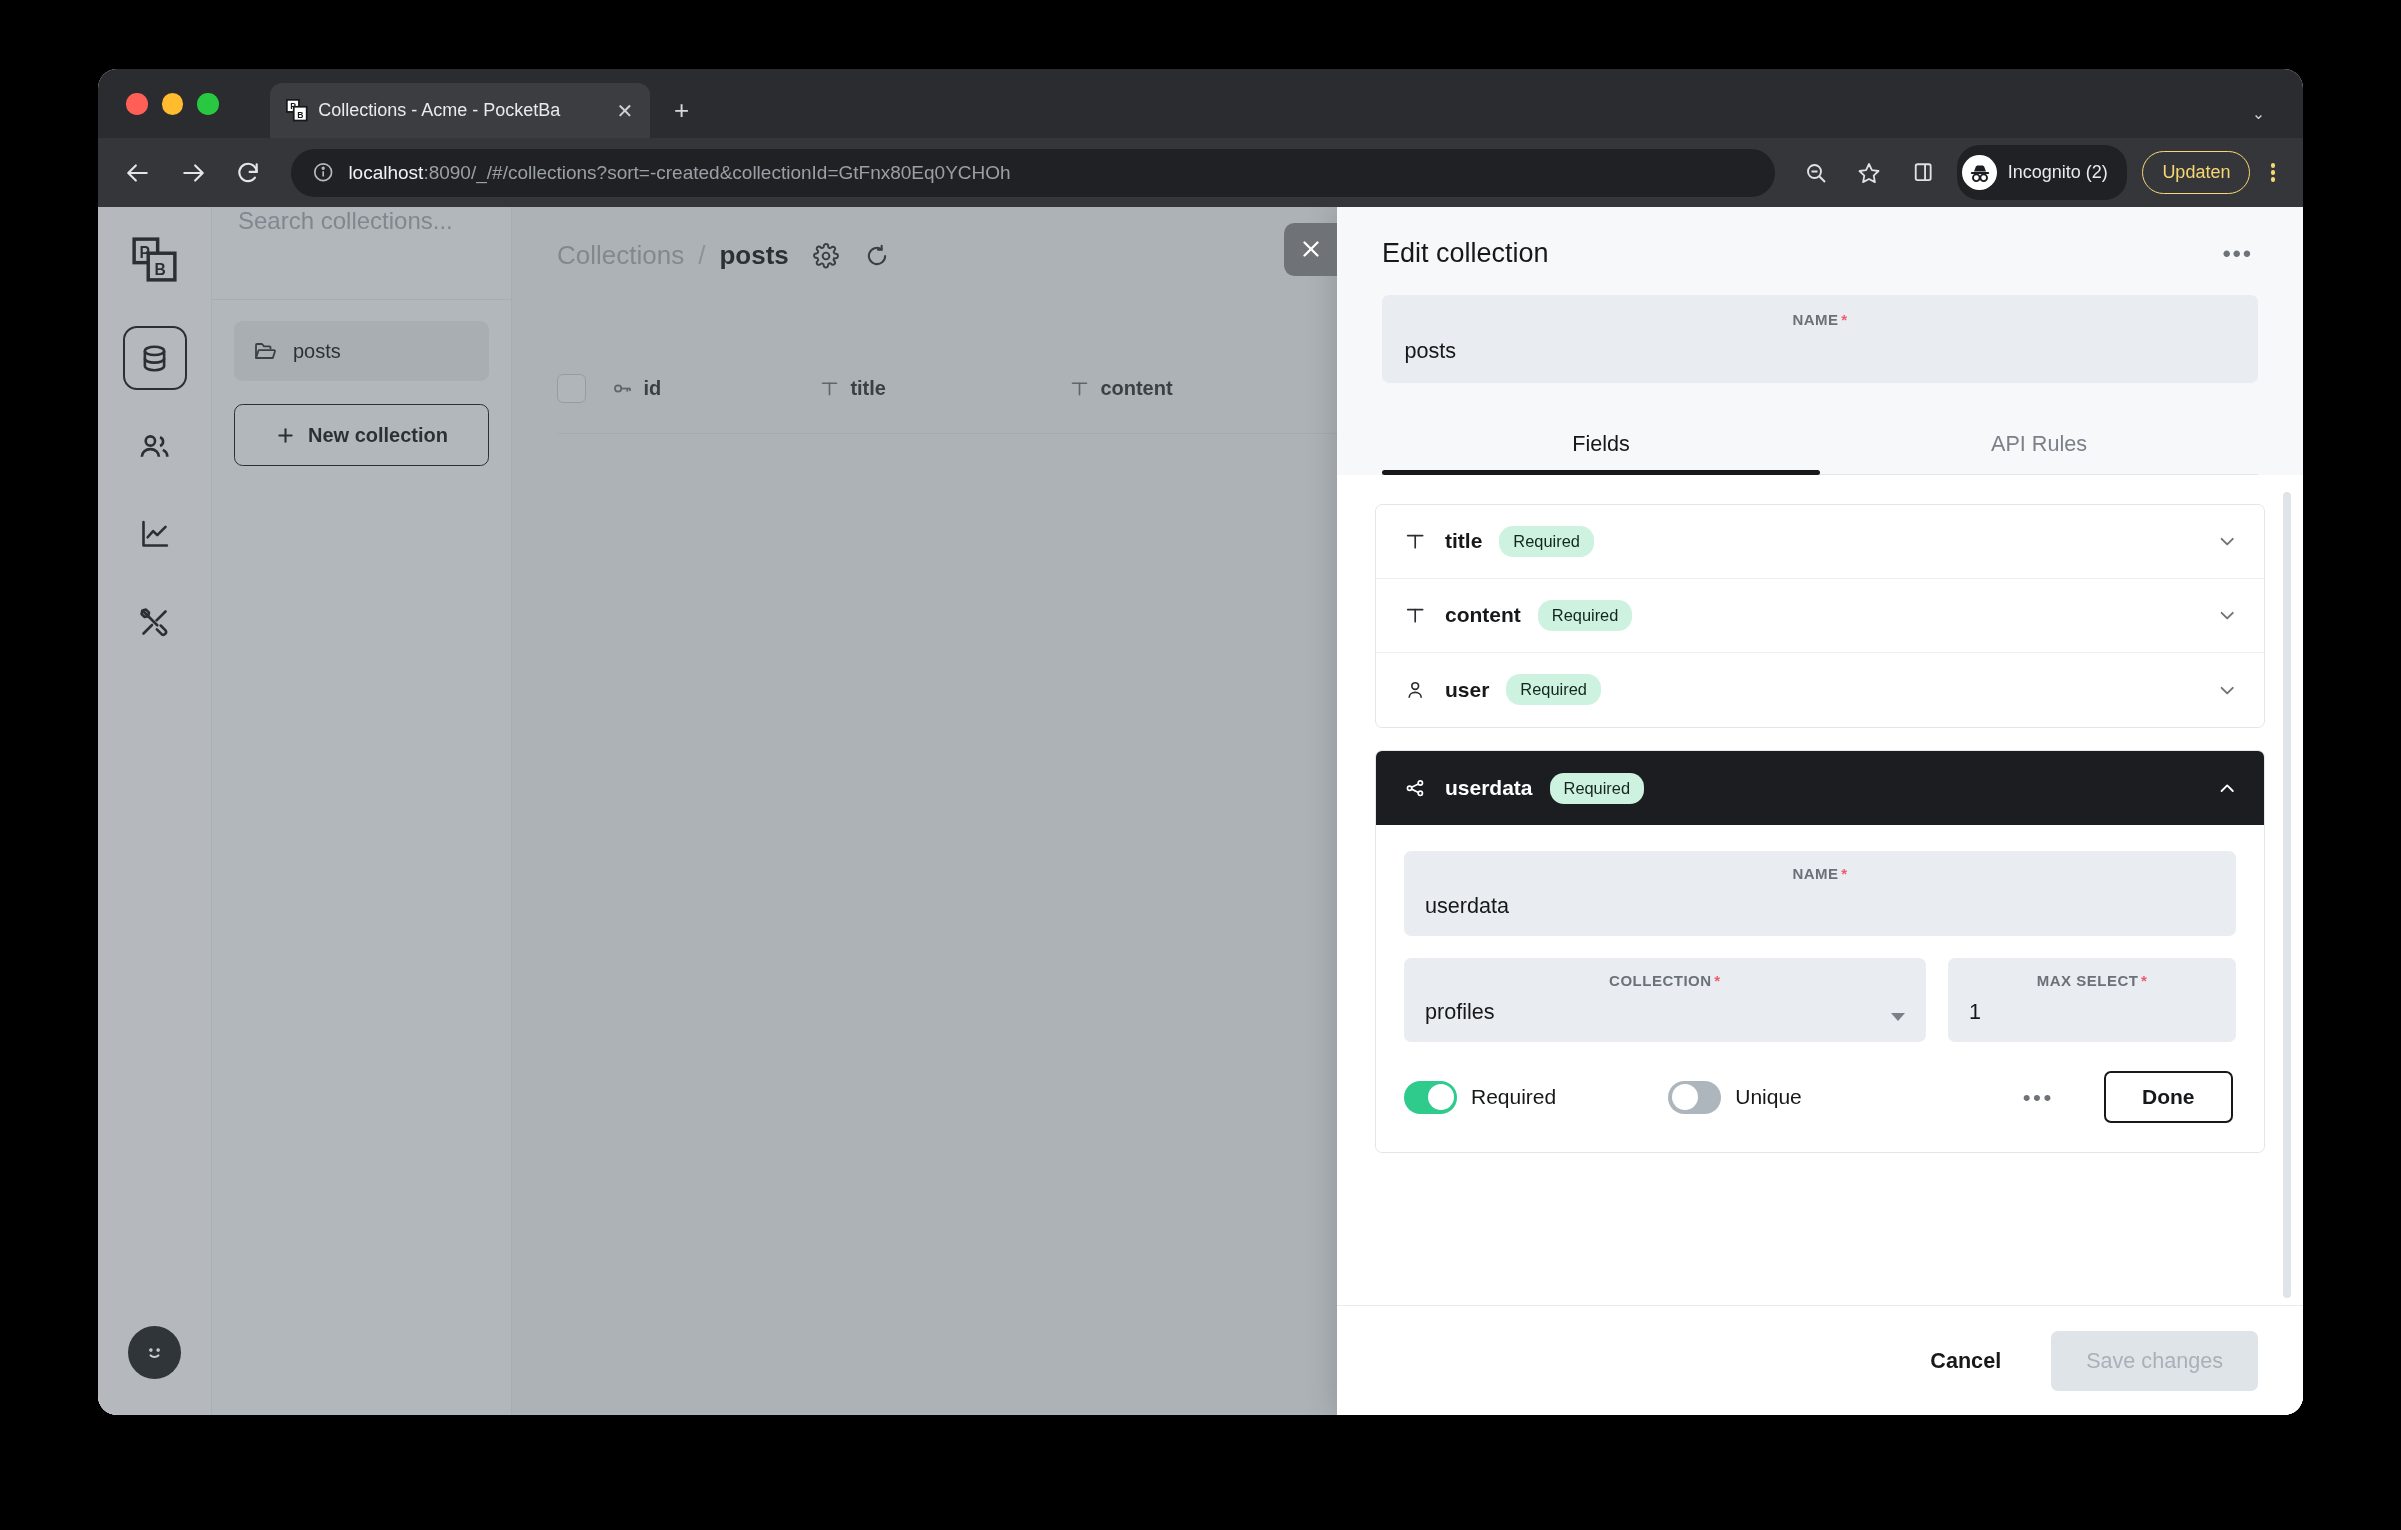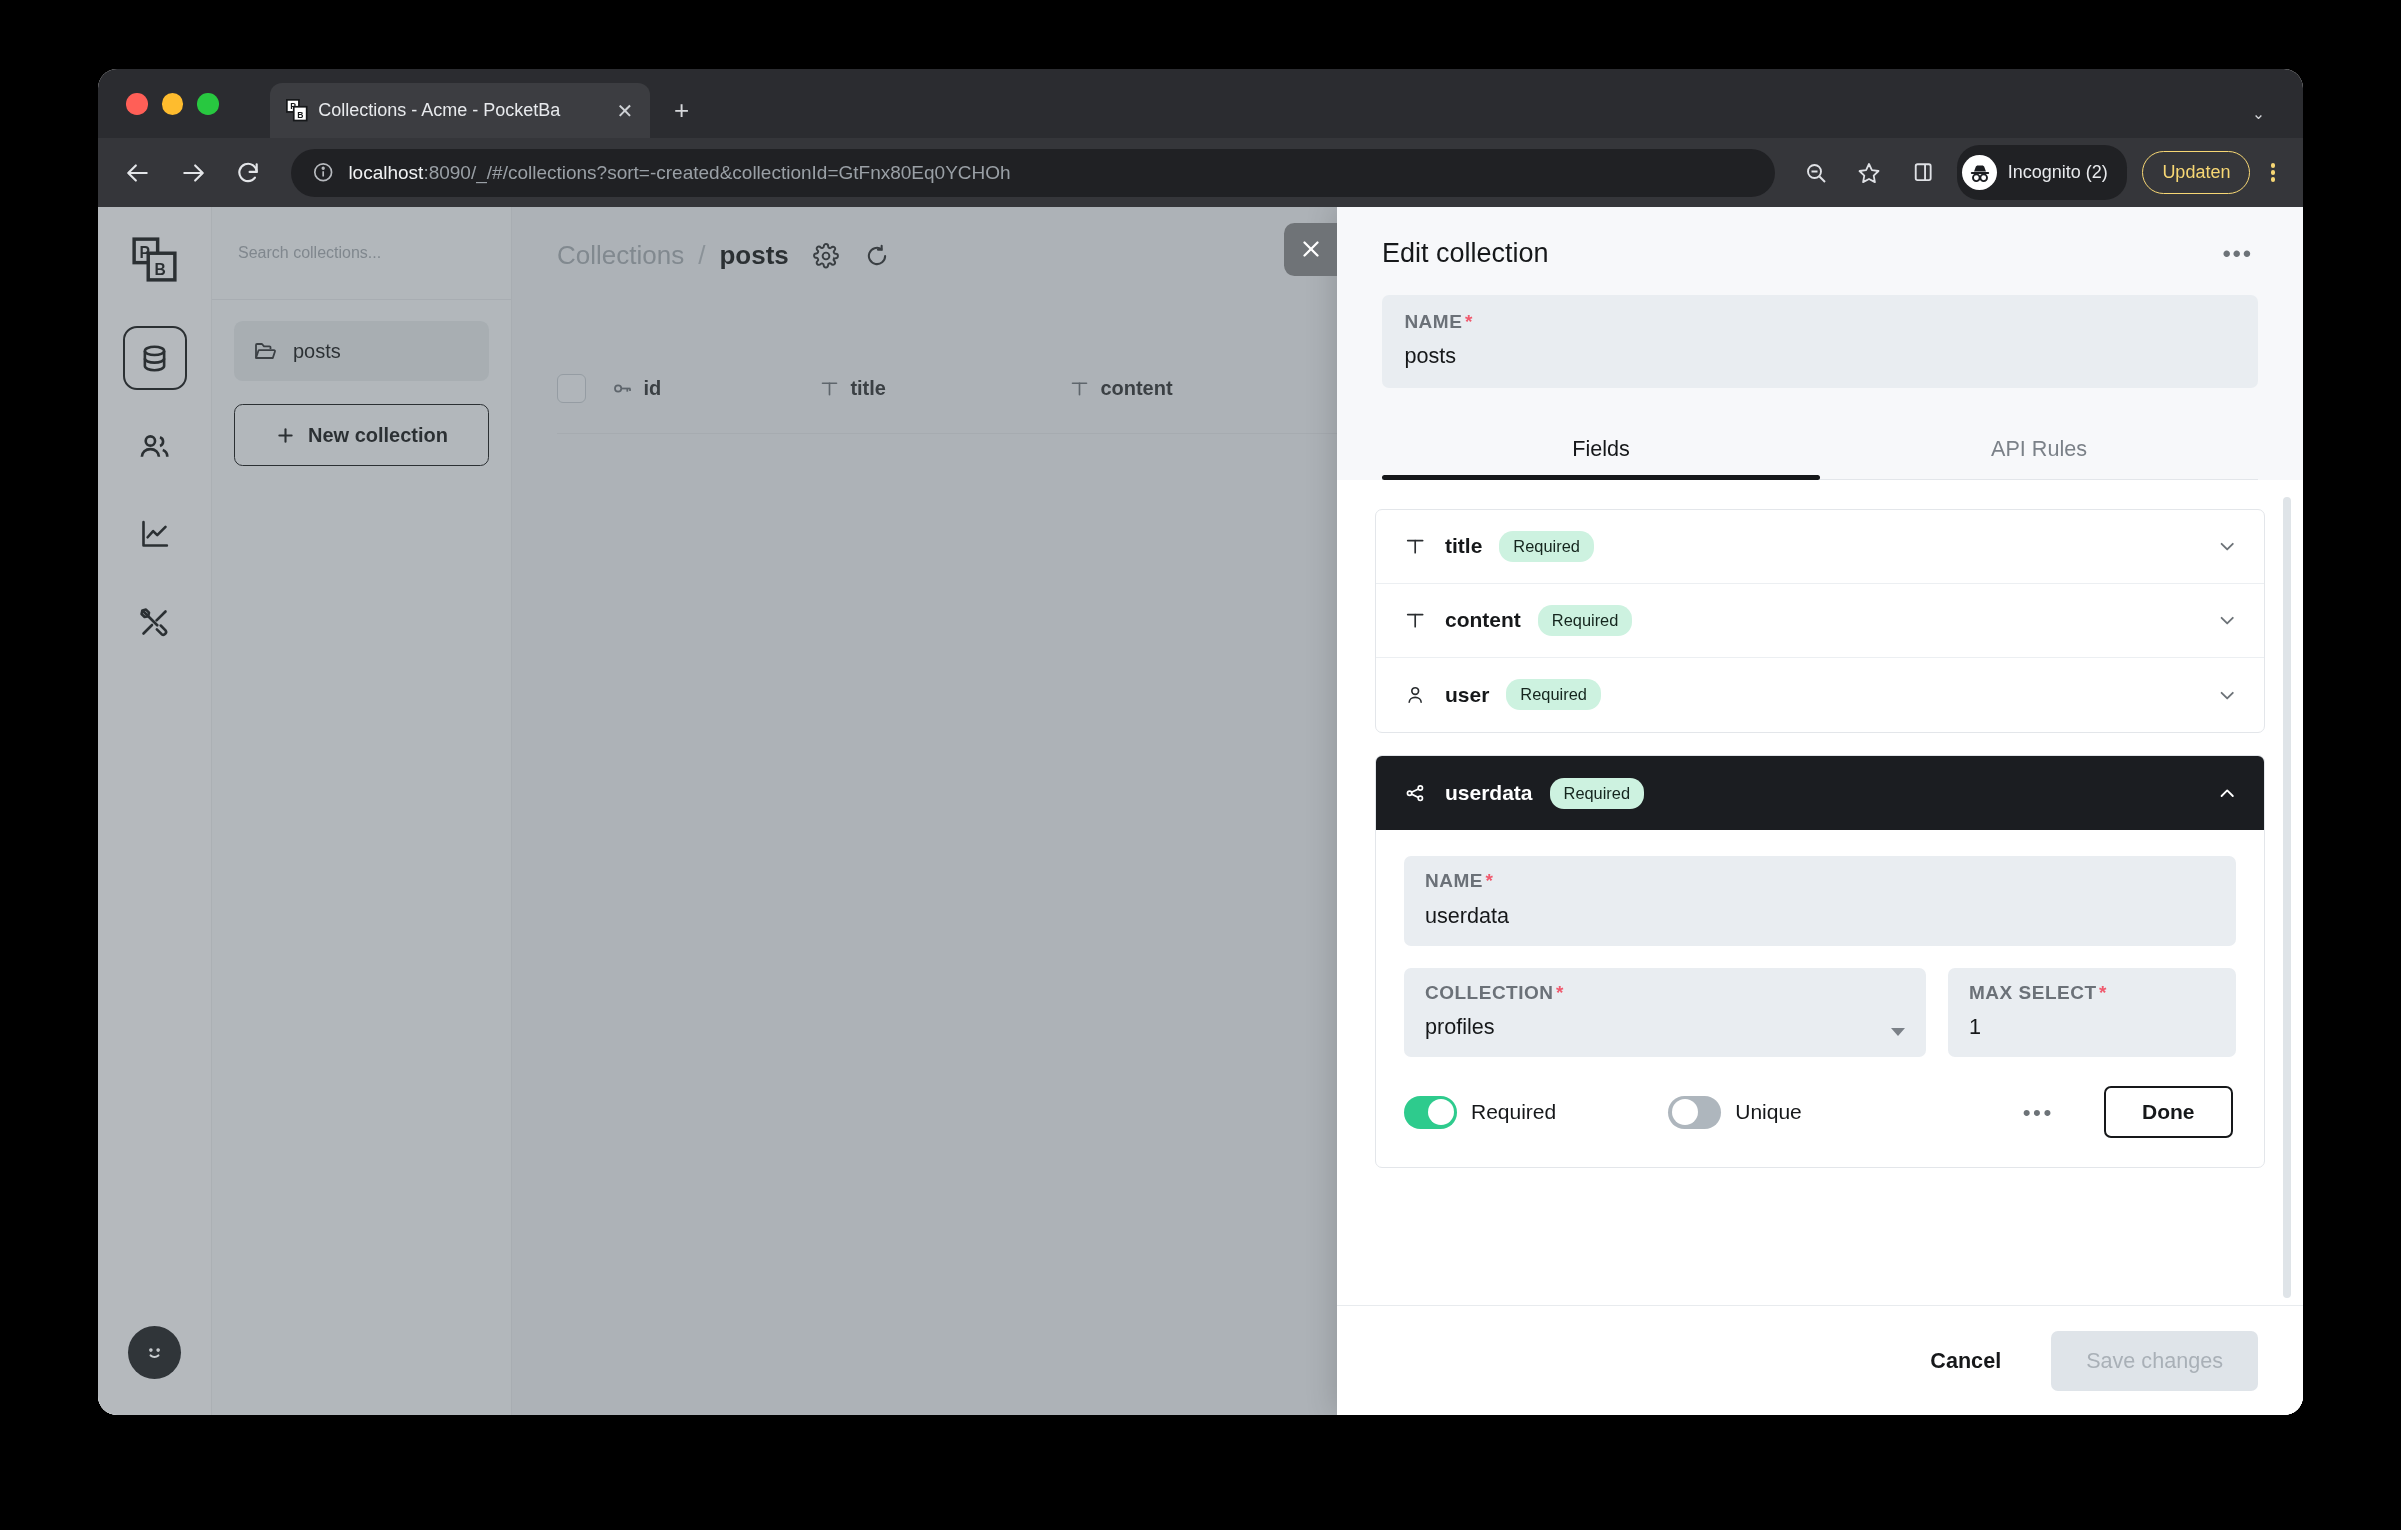--- a/index.html
+++ b/index.html
@@ -166,24 +166,24 @@
 
   
   .collections-col {
     width: 300px;
     background: #d0d3d6;
     border-right: 0.9px solid #c2c5c9;
     display: flex; flex-direction: column;
   }
   .search-collections {
     height: 93px;
-    display: flex; align-items: center;
+    display: flex; 
     padding: 0 26px;
     color: #8b9197;
-    font-size: 16px;
+    font-size: 24px;
     border-bottom: 0.9px solid #c2c5c9;
   }
   .col-list { padding: 21px 22.4px; }
   .col-item {
     display: flex; align-items: center; gap: 15.5px;
     height: 60px; padding: 0 19px;
     border-radius: 8.6px;
     font-size: 20px; color: #16181a;
     background: #c2c7ca;
   }
@@ -270,24 +270,25 @@
   .drawer-title { font-size: 27px; color: #16181a; }
   .dots-btn { color: #6d7378; font-size: 24px; line-height: .4; padding: 8.6px 5.2px; letter-spacing: 1.7px; }
 
   .name-field {
     margin-top: 26px;
     background: #e9edf1;
     border-radius: 7px;
     padding: 15.5px 22.4px 19px 22.4px;
   }
   .fl {
-    font-size: 19px;
+    font-size: 15px;
     letter-spacing: 0.5px;
     color: #6b7178;
     font-weight: 700;
+    text-align: center;
   }
   .req { color: #f05a6e; margin-left: 2.6px; }
   .fv { font-size: 21.6px; color: #16181a; margin-top: 10.4px; }
 
   .tabs {
     display: flex;
     margin-top: 29px;
     border-bottom: 0.9px solid #e3e6ea;
   }
   .tab-item {

